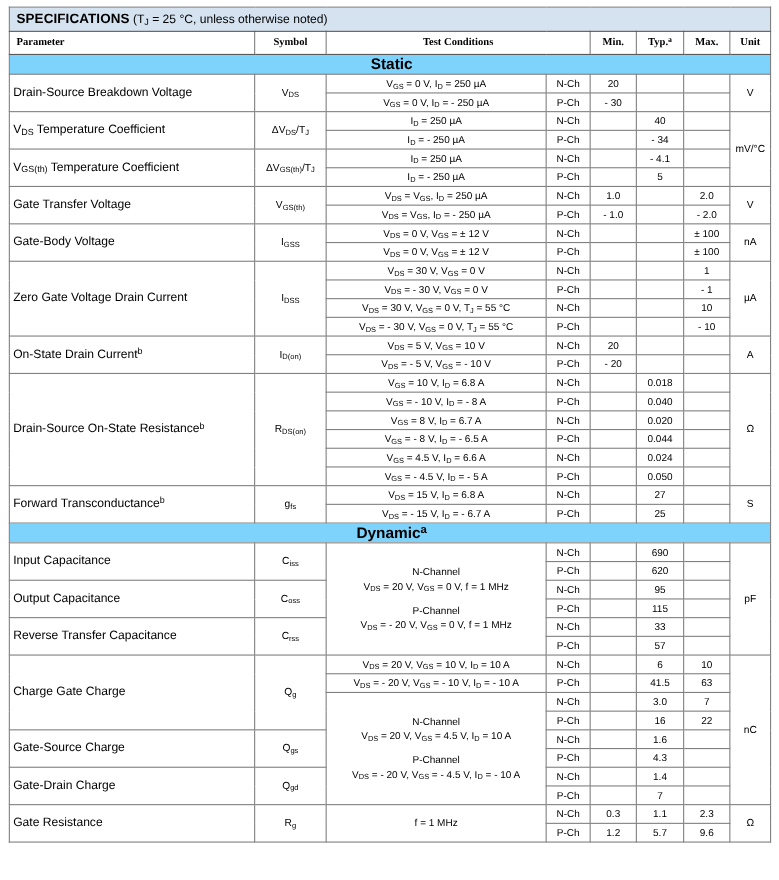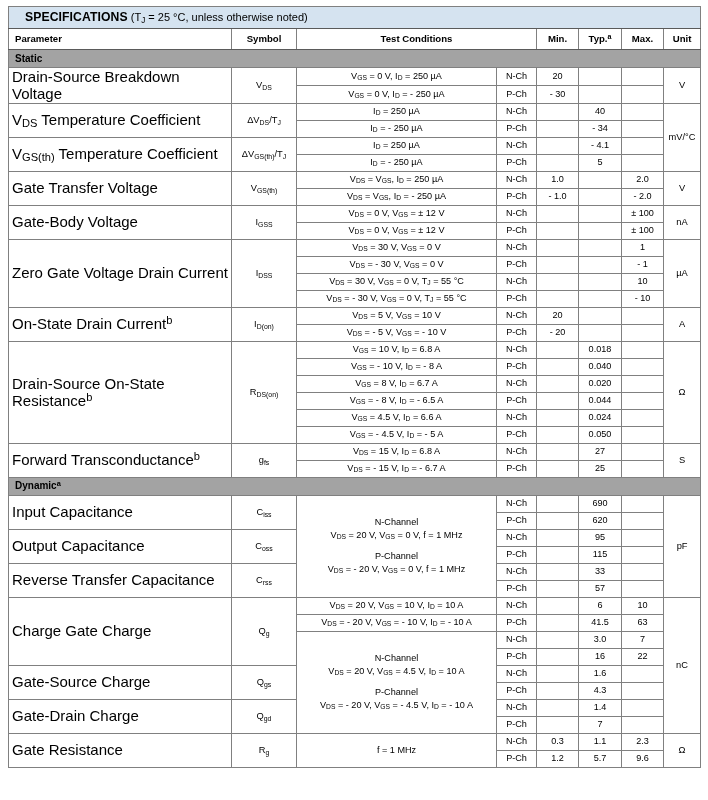--- a/index.html
+++ b/index.html
@@ -38,59 +38,60 @@
     padding: 0 3px;
     vertical-align: middle;
     font-weight: normal;
     overflow: hidden;
   }
 
   
   tr.title-row td {
     background: #d5e3f0;
     height: 21px;
-    padding-left: 16px;
+    padding-left: 6px;
     border-bottom: 1px solid #5a5a5a;
     font-size: 11px;
     text-align: left;
     white-space: nowrap;
   }
   .title-main {
     font-weight: bold;
     font-size: 12.2px;
     letter-spacing: 0.1px;
   }
   .title-rest { font-size: 11px; }
 
   
   tr.colhead td {
     background: #ffffff;
     height: 20px;
     font-weight: bold;
     text-align: center;
     font-size: 9.6px;
     border-bottom: 1px solid #5a5a5a;
+    font-family: Liberation Serif, serif;
   }
   tr.colhead td.left { text-align: left; padding-left: 6px; }
 
   
   tr.section td {
-    background: #a3a3a3;
+    background: #7dd3fc;
     height: 17px;
     font-weight: bold;
-    text-align: left;
+    text-align: center;
     padding-left: 6px;
-    font-size: 10px;
+    font-size: 14px;
   }
 
   
   td.param {
     text-align: left;
     padding-left: 6px;
-    font-size: 15px;
+    font-size: 11px;
   }
   td.symbol { text-align: center; font-size: 9.3px; }
   td.cond   { text-align: center; font-size: 9.1px; white-space: nowrap; }
   td.chan   { text-align: center; font-size: 9.1px; font-weight: normal; }
   td.num    { text-align: center; font-size: 9.1px; }
   td.unit   { text-align: center; font-size: 9.3px; }
 
   .rowh { height: 17px; }
 
   sub { font-size: 0.74em; vertical-align: -0.22em; line-height: 0; }

